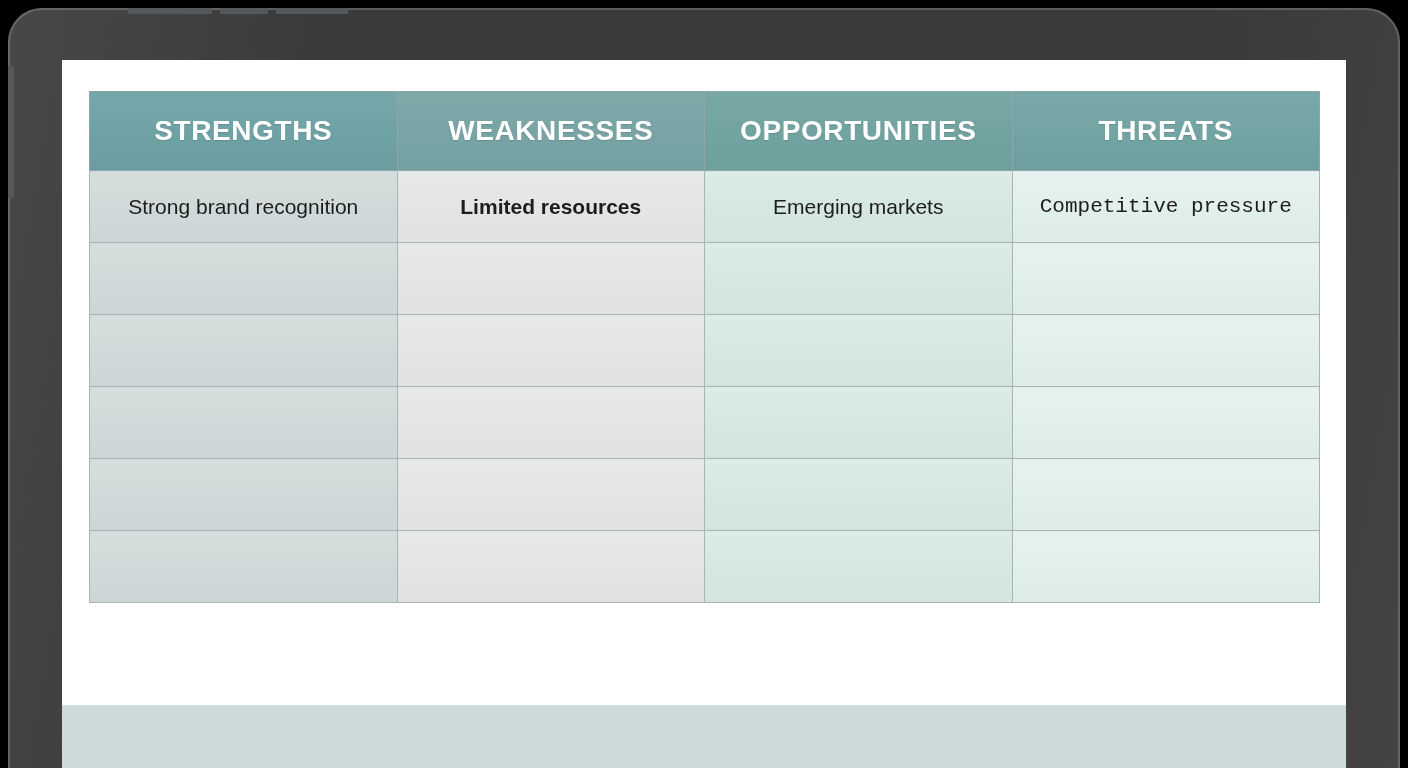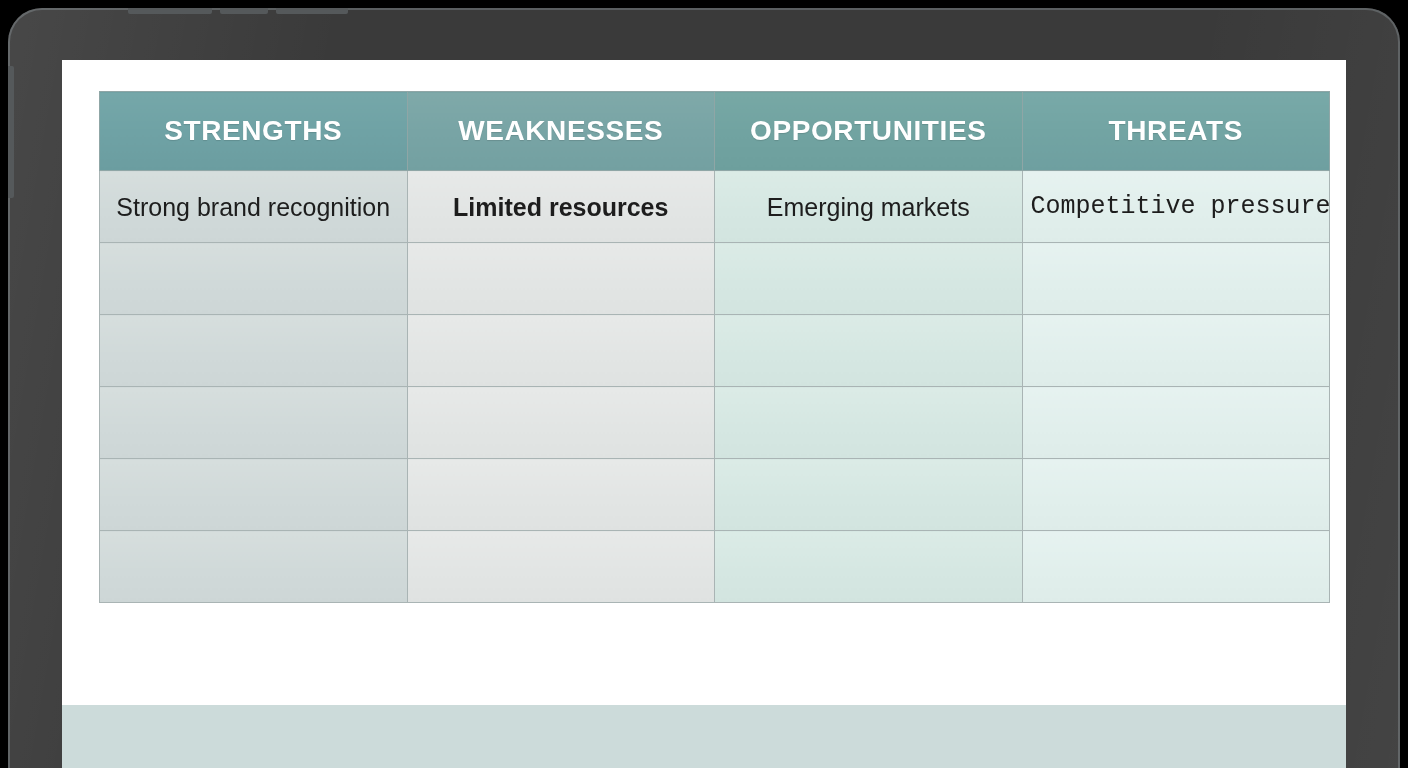--- a/index.html
+++ b/index.html
@@ -54,21 +54,21 @@
     position: absolute;
     left: 54px;
     top: 52px;
     width: 1284px;
     height: 738px;
     background: #ffffff;
     overflow: hidden;
   }
   #screen-content {
     position: absolute;
-    left: 10px; top: 0;
+    left: 0; top: 0;
     width: 1284px;
     height: 645px;
     background: #ffffff;
     padding: 0;
   }
   #screen-footer-band {
     position: absolute;
     left: 0;
     top: 645px;
     width: 1284px;
@@ -102,21 +102,21 @@
     text-shadow: 0 1px 1px rgba(0,0,0,0.12);
     border-color: #8fa6a6;
   }
   .th-s { background: linear-gradient(180deg, #75a7a9 0%, #6fa2a5 50%, #6b9da0 100%); }
   .th-w { background: linear-gradient(180deg, #7fa9a9 0%, #78a4a5 50%, #73a0a1 100%); }
   .th-o { background: linear-gradient(180deg, #77a8a5 0%, #71a3a1 50%, #6d9f9d 100%); }
   .th-t { background: linear-gradient(180deg, #78a9a8 0%, #72a4a3 50%, #6e9fa0 100%); }
 
   #swot-table td {
     height: 71px;
-    font-size: 25px;
+    font-size: 21px;
     color: #1d1d1d;
     text-align: center;
     vertical-align: middle;
     border-color: #a9b4b4;
   }
   .col-s { background: linear-gradient(180deg, #d6dedd 0%, #d0d9d9 55%, #cdd6d6 100%); }
   .col-w { background: linear-gradient(180deg, #e7e9e8 0%, #e2e5e4 55%, #dfe2e1 100%); font-weight: bold; }
   .col-o { background: linear-gradient(180deg, #dbebe6 0%, #d5e7e2 55%, #d2e4df 100%); }
   .col-t { background: linear-gradient(180deg, #e6f2f0 0%, #e1efec 55%, #deece9 100%); font-family: Liberation Mono, monospace; }
 

